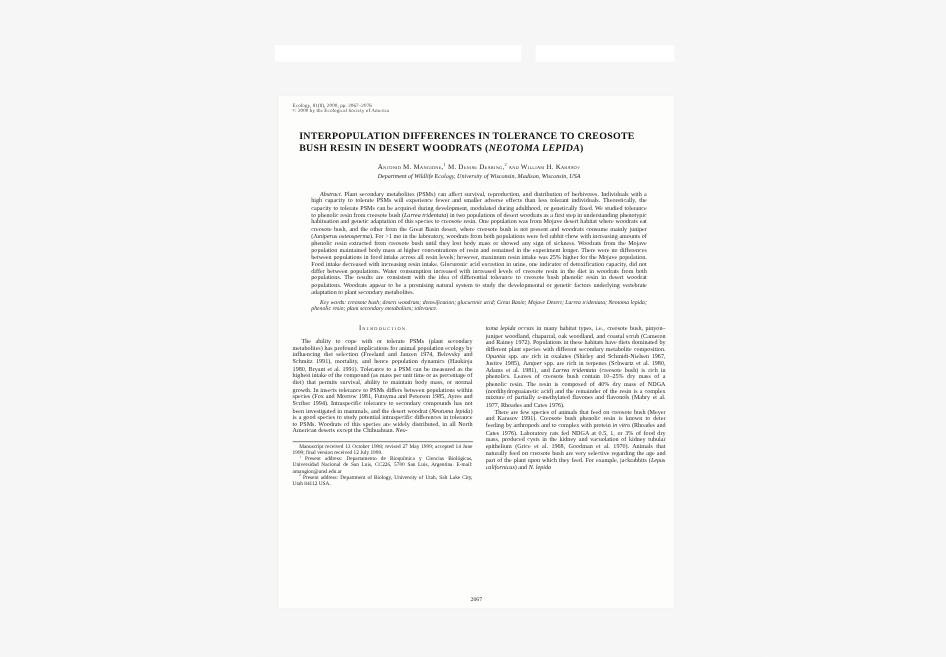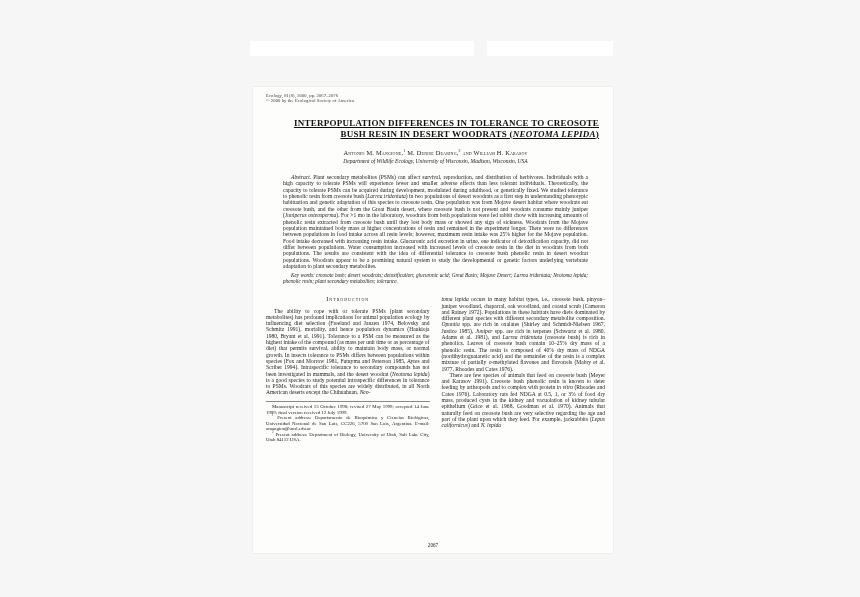--- a/index.html
+++ b/index.html
@@ -15,24 +15,23 @@
 
   .paper{
     position:absolute;left:252px;top:86px;width:362px;height:468px;
     background:#fdfdfc;border:1px solid #efefee;box-sizing:border-box;
     padding:6px 8px 0 13px;
   }
   .journal-head{font-size:4.6px;line-height:5.3px;color:#3d3d3d;letter-spacing:0.1px;}
   .journal-head div{white-space:nowrap;}
 
   .title{
-    margin:14px 6px 0;text-align:right;
+    margin:14px 6px 0;text-align:left;
     font-size:9px;line-height:11px;font-weight:bold;letter-spacing:0.25px;
     color:#111;
-    text-decoration:underline;
   }
   .authors{
     margin-top:9px;text-align:center;
     font-variant:small-caps;font-size:6.4px;letter-spacing:0.2px;
   }
   sup{font-size:0.62em;vertical-align:super;line-height:0;}
   .affil{margin-top:2.5px;text-align:center;font-style:italic;font-size:5.5px;}
 
   .abstract{
     margin:10px 17px 0 17px;

